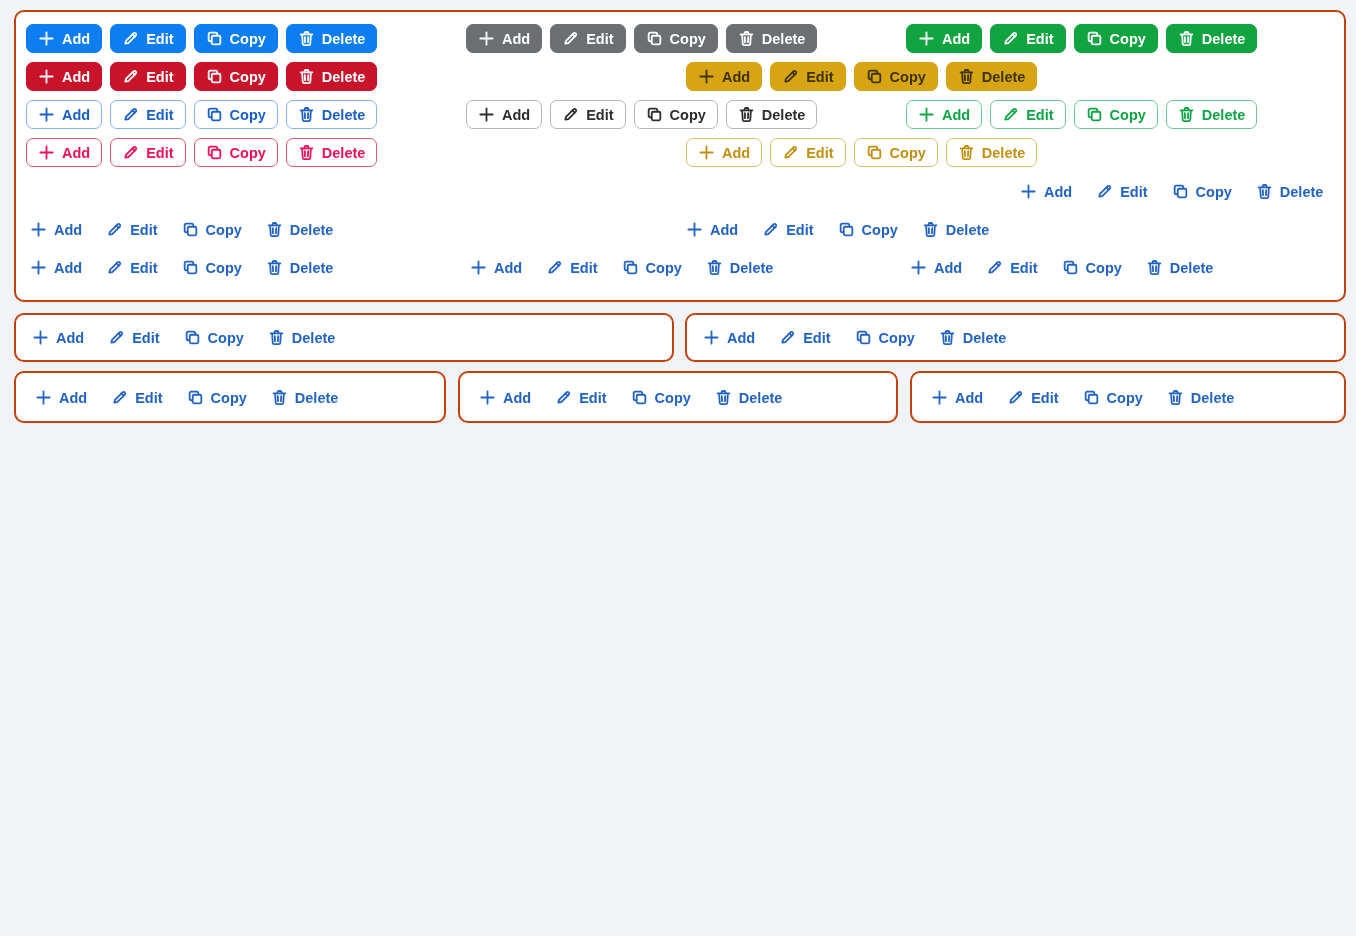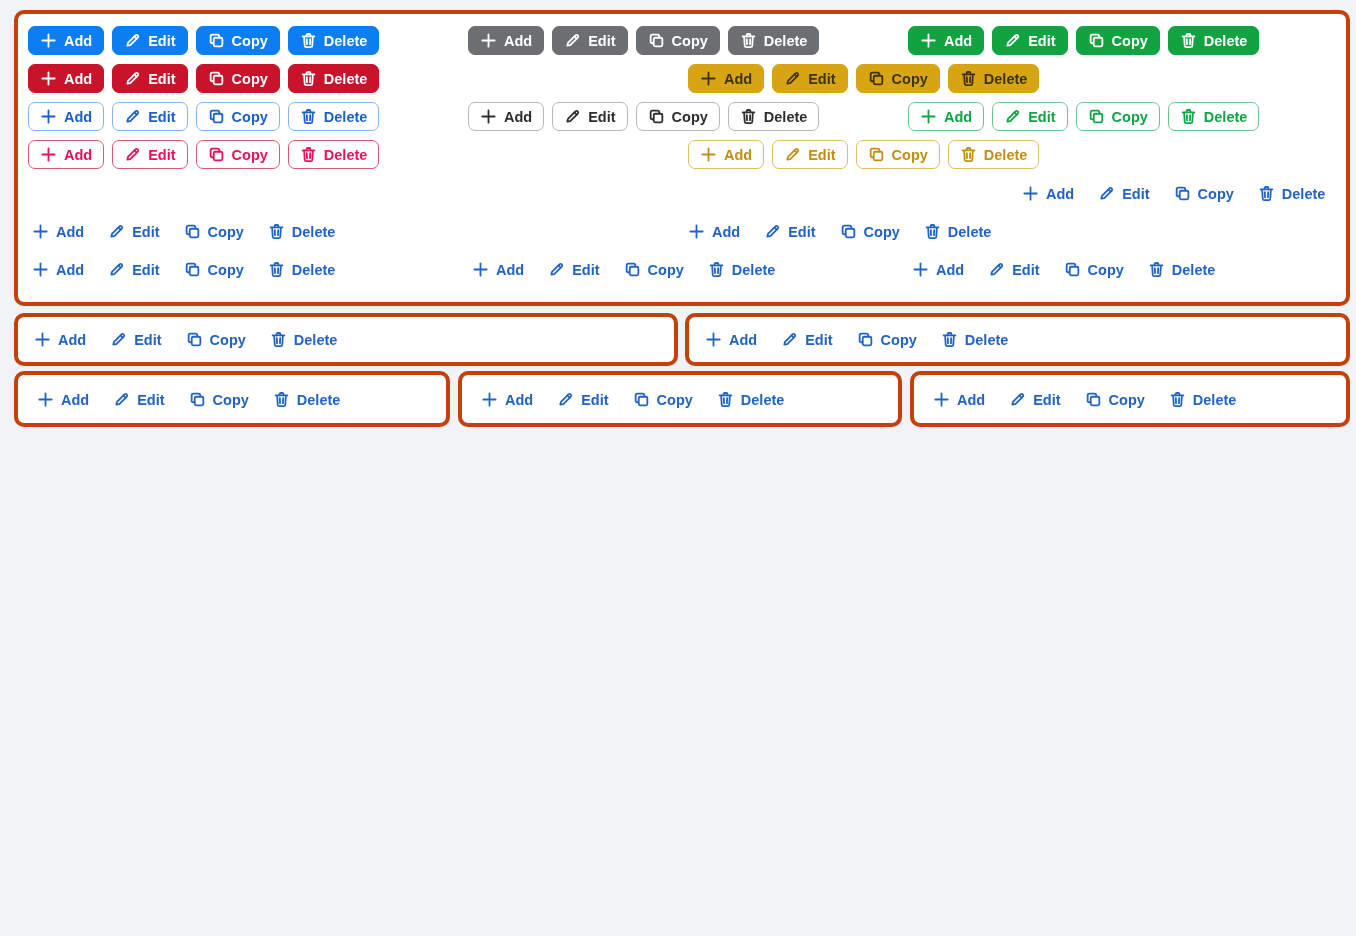--- a/index.html
+++ b/index.html
@@ -3,21 +3,21 @@
 <meta charset="utf-8">
 <style>
   html,body{margin:0;padding:0;}
   body{
     width:1356px;height:936px;position:relative;overflow:hidden;
     background:#f1f3f6;
     font-family:"Liberation Sans", sans-serif;
   }
   .panel{
     position:absolute;background:#ffffff;
-    border:4px solid #c2410c;border-radius:10px;
+    border:2px solid #c2410c;border-radius:10px;
     box-shadow:0 1px 2px rgba(16,24,40,.04);
   }
   .group{position:absolute;display:flex;align-items:center;}
   .group.kind-buttons{gap:8px;}
   .group.kind-plain{gap:24px;}
   .btn{
     display:inline-flex;align-items:center;gap:7px;
     font-family:"Liberation Sans", sans-serif;
     font-weight:700;font-size:14.5px;line-height:1;
     cursor:pointer;white-space:nowrap;

